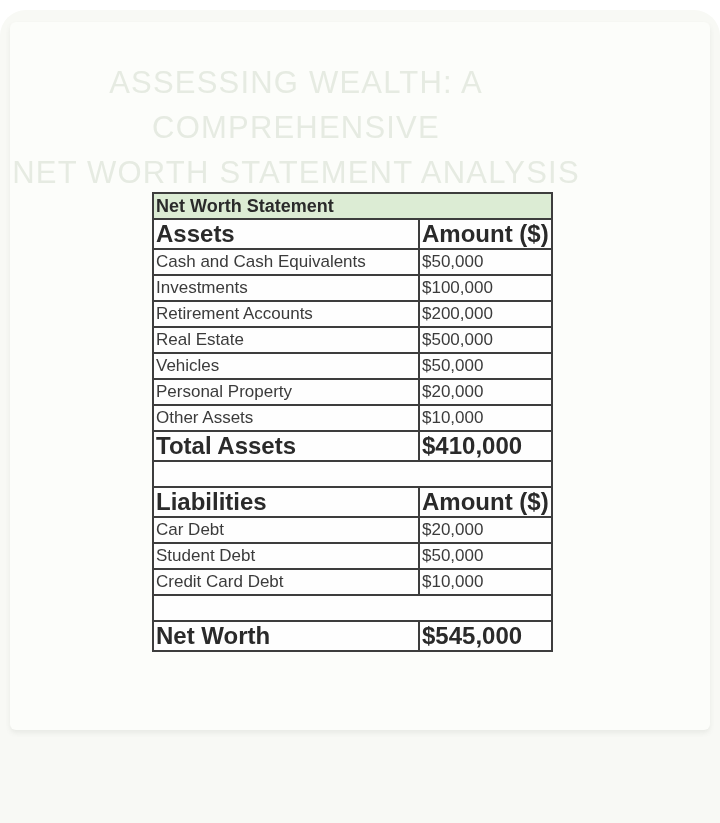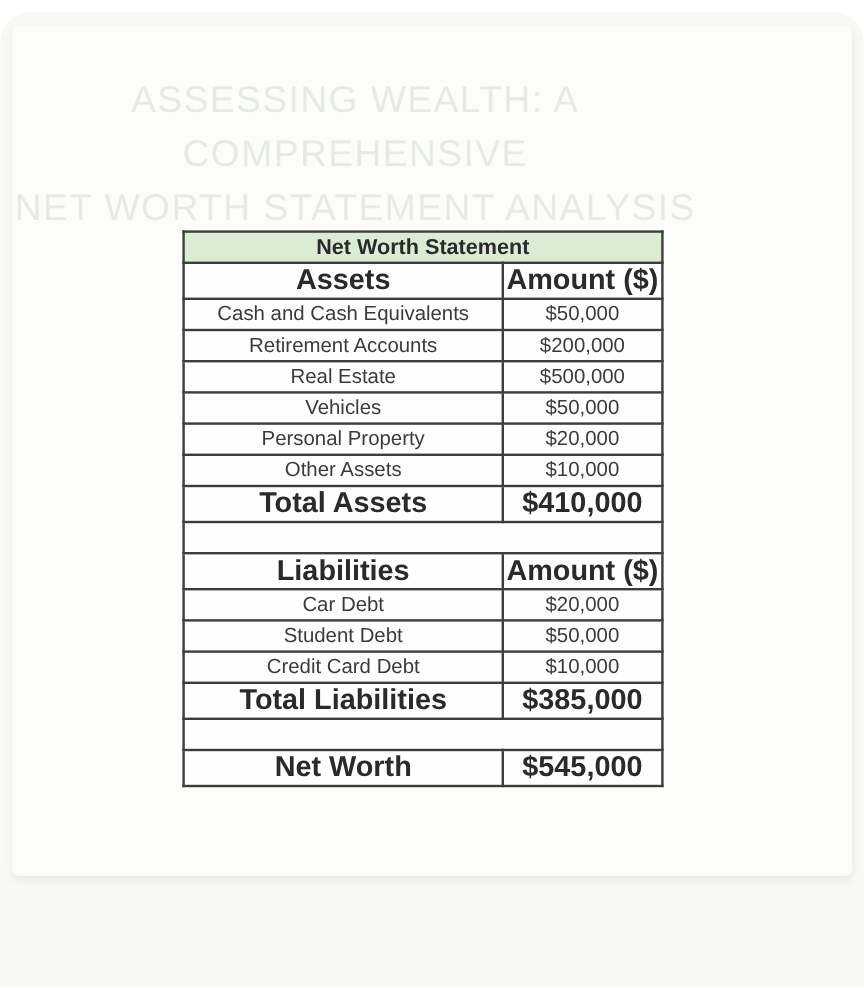--- a/index.html
+++ b/index.html
@@ -38,21 +38,20 @@
   table.nw{
     position:absolute;
     left:152px;top:192px;
     border-collapse:collapse;
     table-layout:fixed;
   }
   col.c1{width:266px;}
   col.c2{width:121px;}
   table.nw td{
     border:2px solid #3d3d3d;
-    text-align:center;
     vertical-align:middle;
     height:24px;
     padding:0 2px;
     font-size:17px;
     color:#3b3b3b;
     background:#fefefe;
     overflow:hidden;
     white-space:nowrap;
   }
   table.nw tr.title-row td{
@@ -89,20 +88,24 @@
       </tr>
       <tr>
         <td class="b">Assets</td>
         <td class="b">Amount ($)</td>
       </tr>
       <tr>
         <td>Cash and Cash Equivalents</td>
         <td>$50,000</td>
       </tr>
       <tr>
+        <td>Investments</td>
+        <td>$100,000</td>
+      </tr>
+      <tr>
         <td>Retirement Accounts</td>
         <td>$200,000</td>
       </tr>
       <tr>
         <td>Real Estate</td>
         <td>$500,000</td>
       </tr>
       <tr>
         <td>Vehicles</td>
         <td>$50,000</td>
@@ -132,24 +135,20 @@
       </tr>
       <tr>
         <td>Student Debt</td>
         <td>$50,000</td>
       </tr>
       <tr>
         <td>Credit Card Debt</td>
         <td>$10,000</td>
       </tr>
       <tr>
-        <td class="b">Total Liabilities</td>
-        <td class="b">$385,000</td>
-      </tr>
-      <tr>
         <td colspan="2"></td>
       </tr>
       <tr>
         <td class="b">Net Worth</td>
         <td class="b">$545,000</td>
       </tr>
     </tbody>
 </table>
 
 </body></html>

